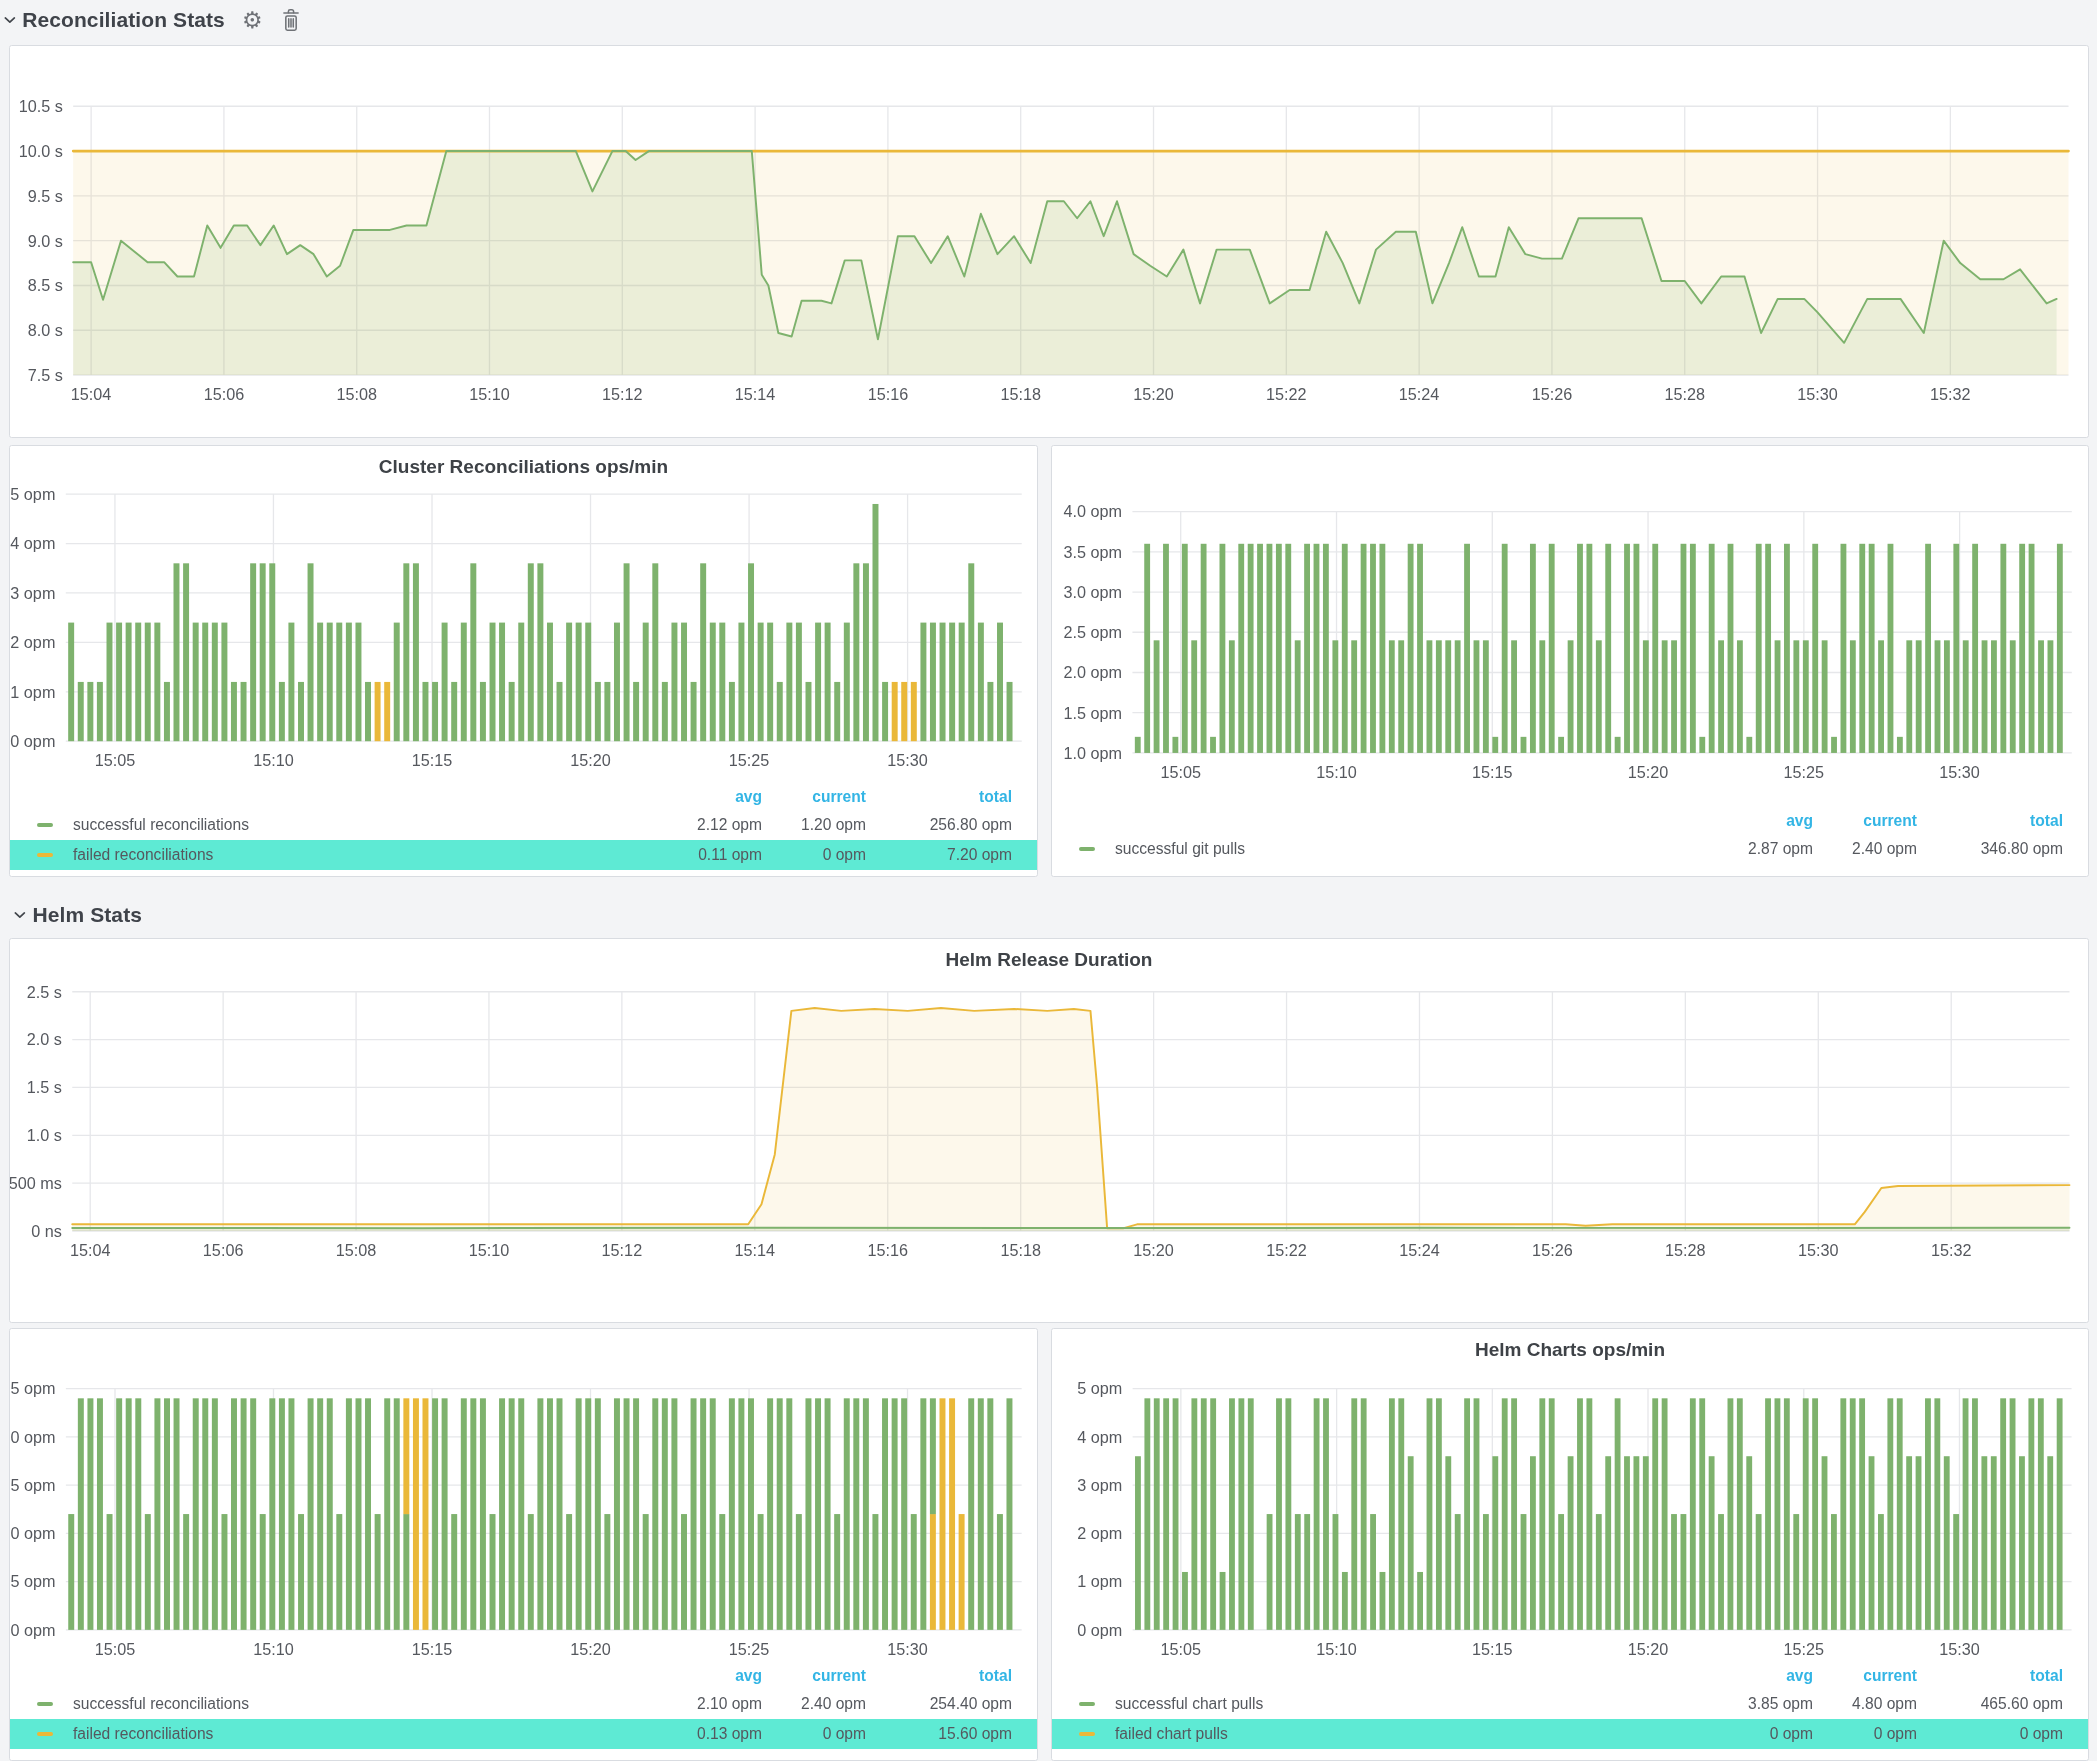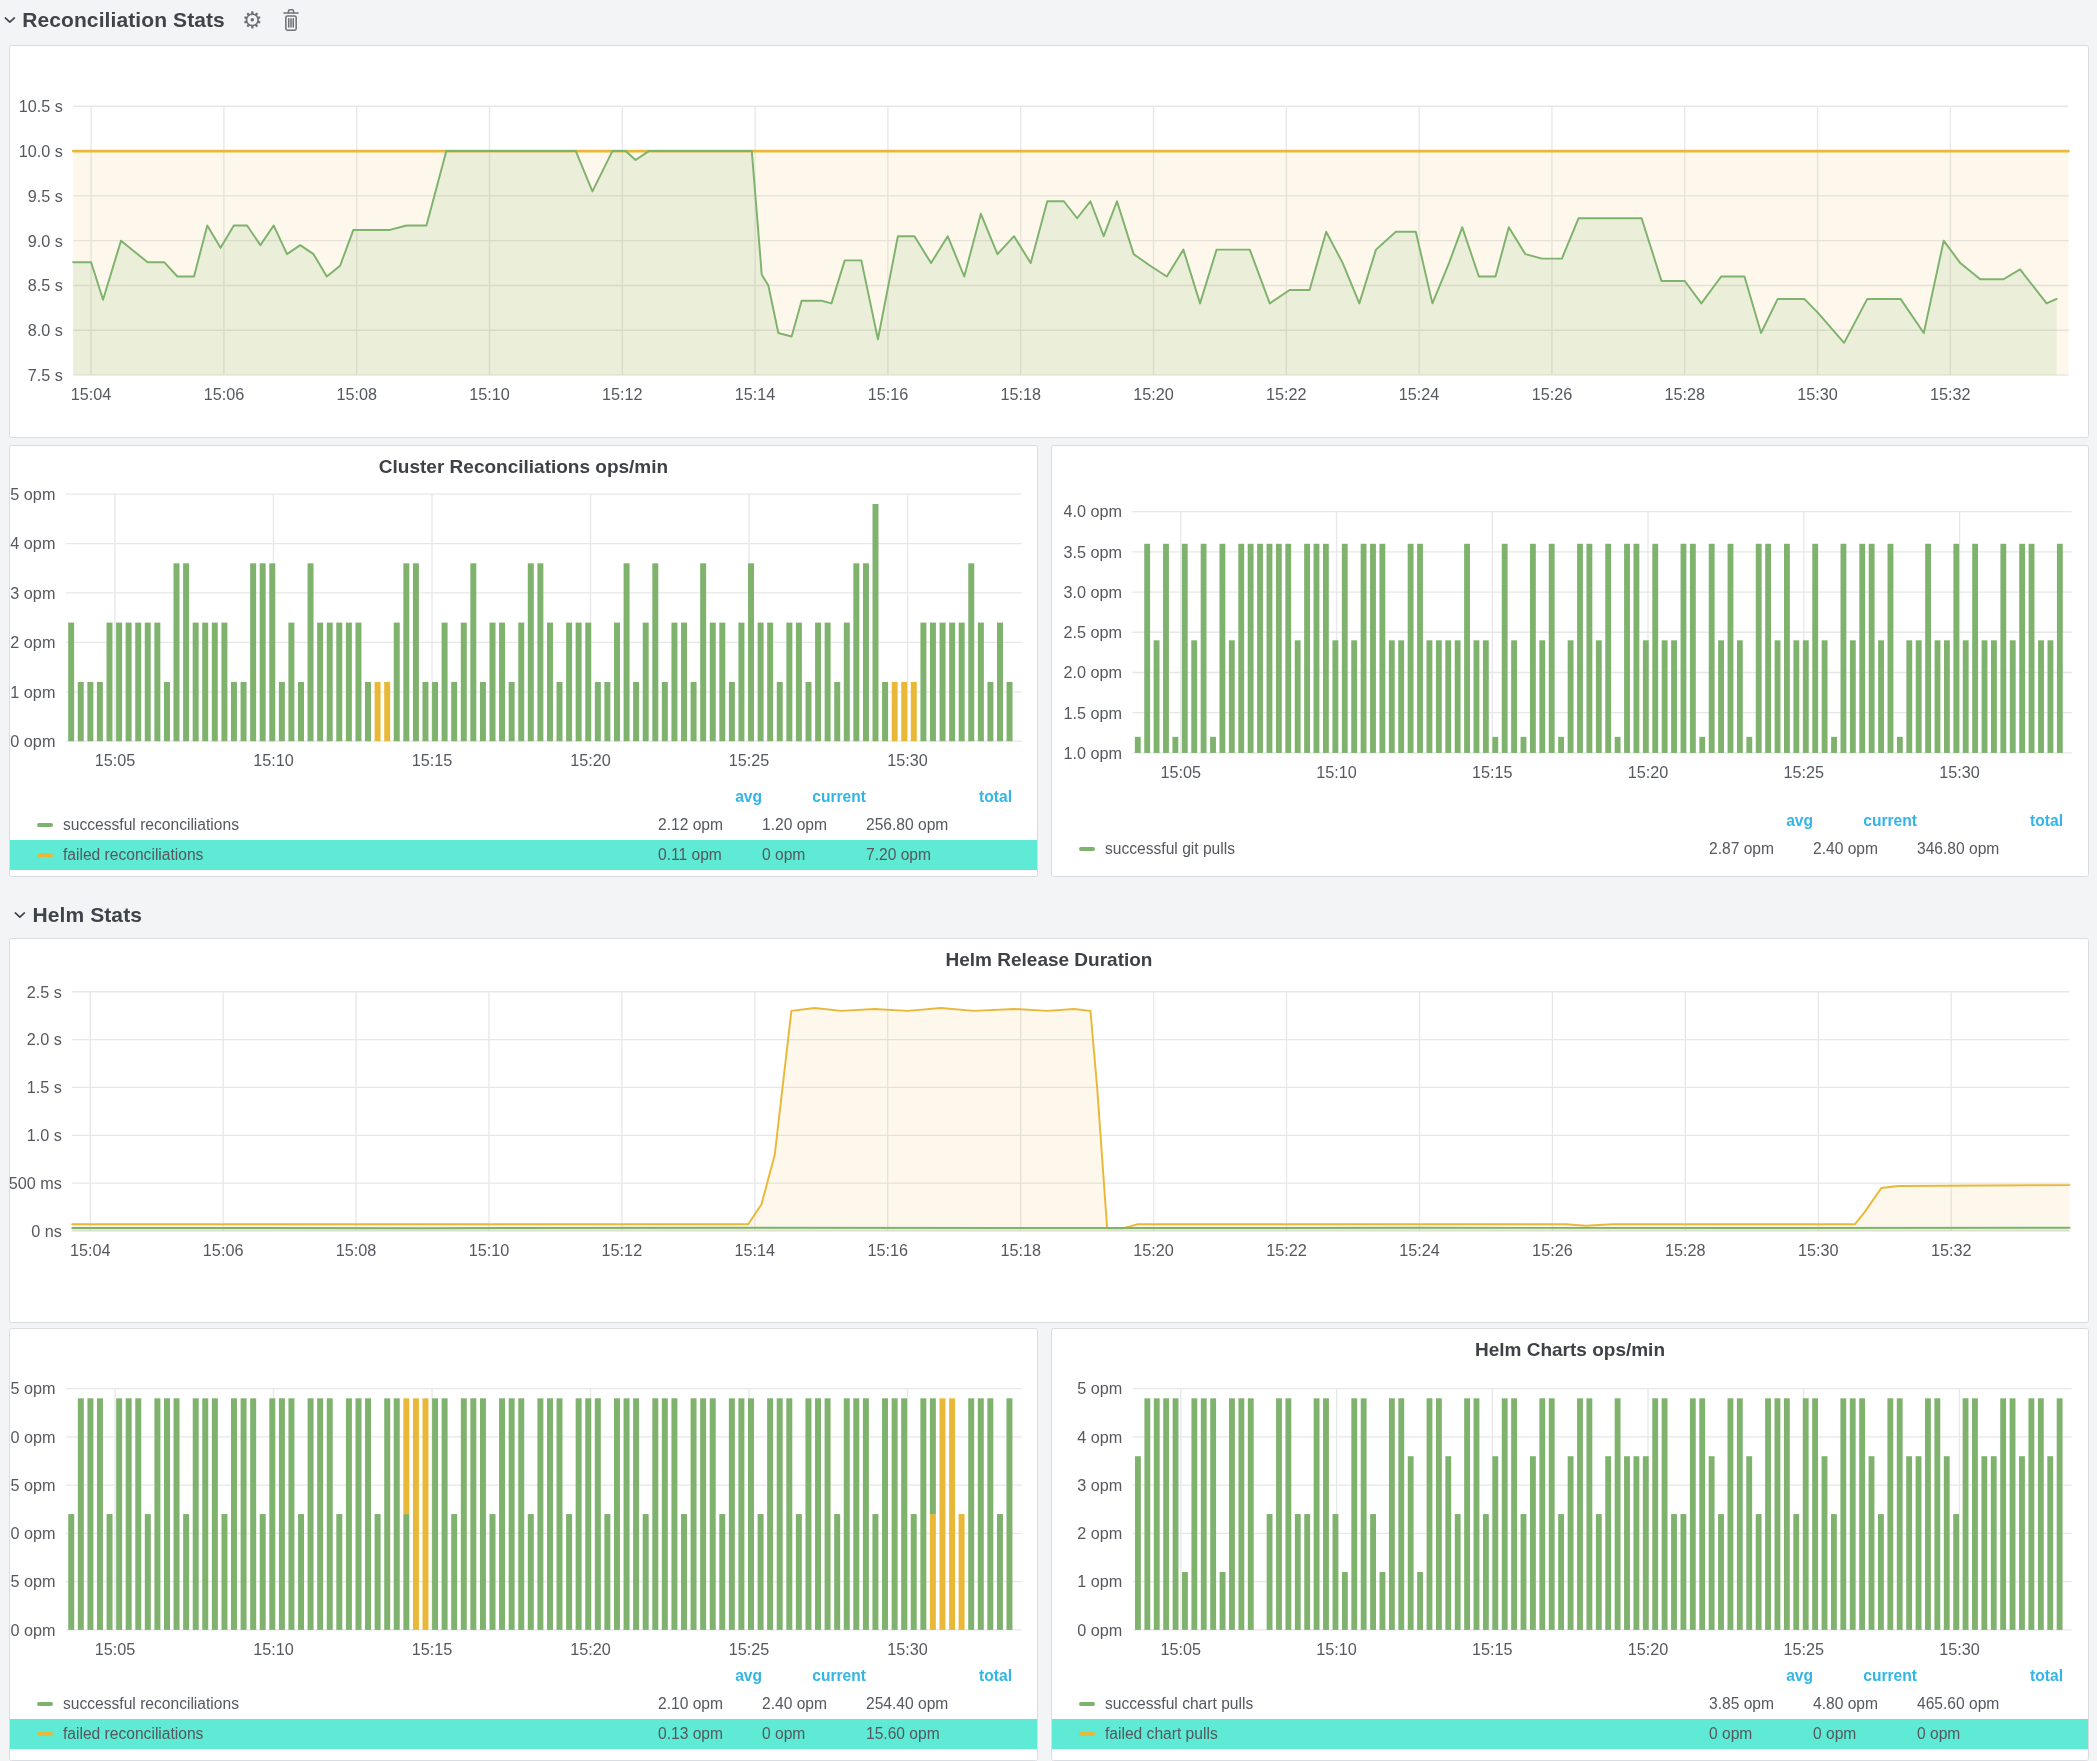--- a/index.html
+++ b/index.html
@@ -29,23 +29,23 @@
           font-size:19px;font-weight:bold;color:#3e4247;z-index:2}
   svg.chart{position:absolute;left:0;top:0;z-index:1}
 
   .legend{position:absolute;left:0;right:0;font-size:15.6px;color:#55585e;z-index:2}
   .lgrid{display:grid;grid-template-columns:1fr 104px 104px 146px;align-items:center;
          padding:0 25px 0 27px}
   .lhead{height:27px}
   .lhead span{color:#33b5e5;font-weight:bold;text-align:right}
   .lrow{height:30px}
   .lrow.hl{background:#5eead4}
-  .llabel{display:flex;align-items:center;gap:10px;min-width:0}
+  .llabel{display:flex;align-items:center;gap:20px;min-width:0}
   .ldash{width:16px;height:3.2px;border-radius:1.9px;flex:none}
-  .lval{white-space:nowrap}
+  .lval{text-align:right;white-space:nowrap}
 </style>
 </head>
 <body>
 
 <div class="section-head" id="sec1">
   <span class="chev">
     <svg width="11.7" height="7.8" viewBox="0 0 18 12">
         <polyline points="2,3 9,9.5 16,3" fill="none" stroke="#41454b" stroke-width="2.6" stroke-linecap="round" stroke-linejoin="round"></polyline>
       </svg>
   </span>

